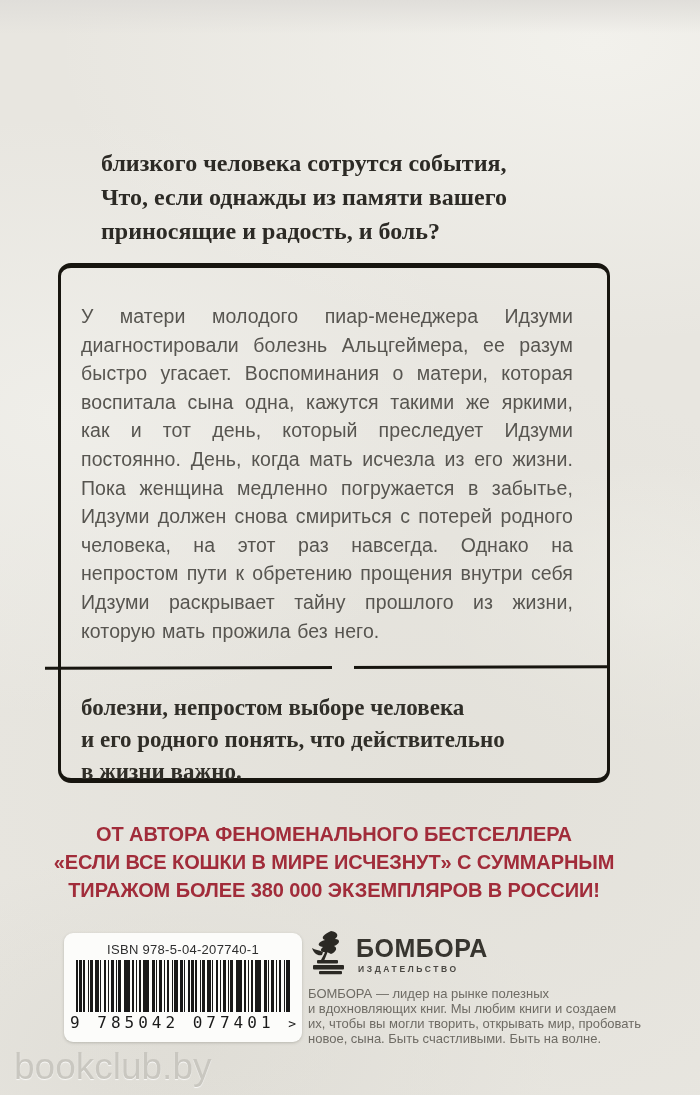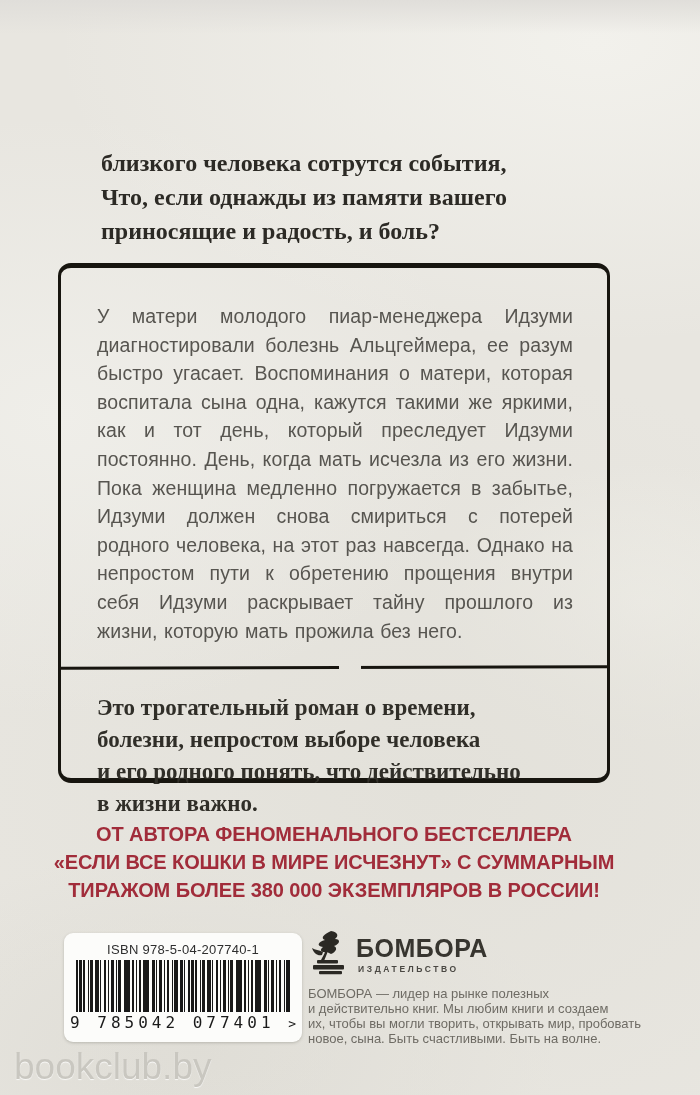--- a/index.html
+++ b/index.html
@@ -39,21 +39,21 @@
     font-family:"Liberation Serif",serif;font-weight:700;
     font-size:24px;line-height:34px;color:#2c2a25;
   }
   
   .annot-box{
     position:absolute;left:58px;top:263px;width:552px;height:520px;
     box-sizing:border-box;
     border:3px solid #17150f;
     border-top-width:5px;border-bottom-width:5px;
     border-radius:13px;
-    padding:34px 34px 0 36px;
+    padding:34px 34px 0 20px;
   }
   .synopsis{
     margin:0;
     font-size:19.5px;line-height:28.6px;letter-spacing:.1px;word-spacing:1px;
     text-align:justify;color:#575550;
   }
   .divider{
     height:3px;margin:21px -34px 0 -36px;
     background:linear-gradient(90deg,#17150f 0 51%,rgba(23,21,15,0) 51% 55%,#17150f 55% 100%);
     transform:rotate(-.15deg);
@@ -119,21 +119,20 @@
   <div class="intro">
     <div>близкого человека сотрутся события,</div>
     <div>Что, если однажды из памяти вашего</div>
     <div>приносящие и радость, и боль?</div>
   </div>
 
   <div class="annot-box">
     <p class="synopsis">У матери молодого пиар-менеджера Идзуми диагностировали болезнь Альцгеймера, ее разум быстро угасает. Воспоминания о матери, которая воспитала сына одна, кажутся такими же яркими, как и тот день, который преследует Идзуми постоянно. День, когда мать исчезла из его жизни. Пока женщина медленно погружается в забытье, Идзуми должен снова смириться с потерей родного человека, на этот раз навсегда. Однако на непростом пути к обретению прощения внутри себя Идзуми раскрывает тайну прошлого из жизни, которую мать прожила без него.</p>
     <div class="divider"></div>
     <div class="blurb">
-      <div>Это трогательный роман о времени,</div>
       <div>болезни, непростом выборе человека</div>
       <div>и его родного понять, что действительно</div>
       <div>в жизни важно.</div>
     </div>
   </div>
 
   <div class="promo">
     <div>ОТ АВТОРА ФЕНОМЕНАЛЬНОГО БЕСТСЕЛЛЕРА</div>
     <div>«ЕСЛИ ВСЕ КОШКИ В МИРЕ ИСЧЕЗНУТ» С СУММАРНЫМ</div>
     <div>ТИРАЖОМ БОЛЕЕ 380 000 ЭКЗЕМПЛЯРОВ В РОССИИ!</div>
@@ -155,20 +154,20 @@
       <path d="M15 22 C11 20 7 20 4 18 C6 24 10 26 14 25 Z"></path>
       <rect x="9" y="30" width="21" height="3.4" rx="1"></rect>
       <rect x="5" y="35" width="31" height="4.4" rx="1"></rect>
       <rect x="11" y="41" width="23" height="3.2" rx="1"></rect>
     </g>
   </svg>
   <div class="pub-name">БОМБОРА</div>
   <div class="pub-sub">ИЗДАТЕЛЬСТВО</div>
   <div class="pub-desc">
     <div>БОМБОРА — лидер на рынке полезных</div>
-    <div>и действительно книг. Мы любим книги и создаем</div>
+    <div>и вдохновляющих книг. Мы любим книги и создаем</div>
     <div>их, чтобы вы могли творить, открывать мир, пробовать</div>
     <div>новое, сына. Быть счастливыми. Быть на волне.</div>
   </div>
 
   <div class="watermark">bookclub.by</div>
 
 </div>
 
 </body></html>

